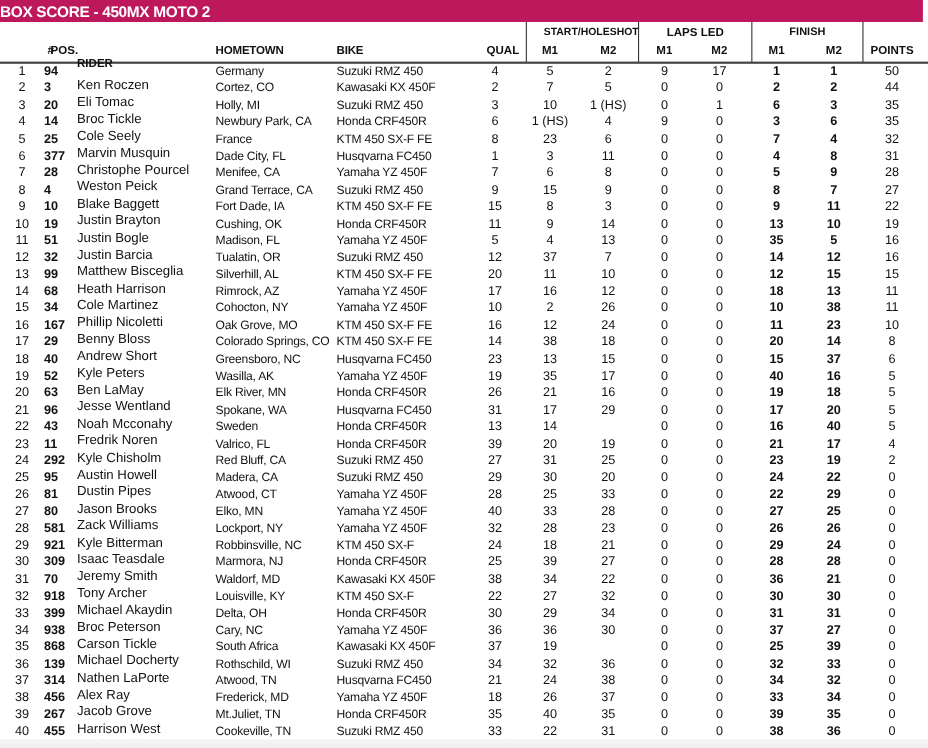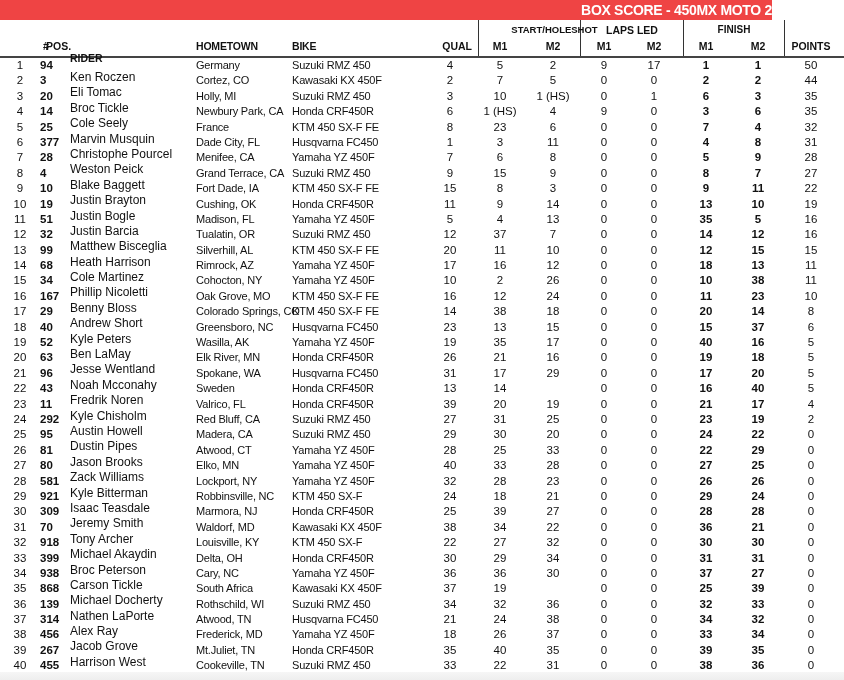--- a/index.html
+++ b/index.html
@@ -1,22 +1,22 @@
 <!DOCTYPE html>
 <html><head>
 <meta charset="utf-8">
 <style>
   html, body { margin: 0; padding: 0; background: #ffffff; }
   body {
     width: 844px; height: 680px; overflow: hidden; position: relative;
     font-family: "Liberation Sans", sans-serif; color: #111;
   }
   .title-bar {
-    position: absolute; left: 0; top: 0; width: 772px; height: 20px;
-    background: #ef4444; color: #fff; text-align: right;
+    position: absolute; left: 0; top: 0; width: 839px; height: 20px;
+    background: #be185d; color: #fff; text-align: left;
     font-weight: bold; font-size: 14px; line-height: 20px; letter-spacing: -0.3px;
   }
   .grp {
     position: absolute; top: 20px; height: 37px;
     border-left: 1px solid #333;
   }
   .grp-label {
     position: absolute; top: 24px; font-size: 9.5px; font-weight: bold; text-align: center;
   }
   .hdr-row {
@@ -27,21 +27,21 @@
   .cell { position: absolute; white-space: nowrap; }
   .rows { position: absolute; left: 0; top: 58px; width: 844px; }
   .row {
     position: relative; height: 15.4px; font-size: 11.5px; line-height: 15.4px;
   }
   .row .cell { top: 0; }
   .c-pos   { left: 8px;  width: 24px; text-align: center; }
   .c-num   { left: 40px; width: 28px; text-align: left; font-weight: bold; }
   .c-rider { left: 70px; width: 124px; font-size: 12px; margin-top: 12px; }
   .c-home  { left: 196px; width: 110px; font-size: 11px; letter-spacing: -0.2px; }
-  .c-bike  { left: 292px; width: 110px; font-size: 11px; letter-spacing: -0.2px; }
+  .c-bike  { left: 306px; width: 110px; font-size: 11px; letter-spacing: -0.2px; }
   .c-qual  { left: 430px; width: 40px; text-align: center; }
   .c-s1    { left: 480px; width: 40px; text-align: center; }
   .c-s2    { left: 528px; width: 50px; text-align: center; }
   .c-l1    { left: 584px; width: 40px; text-align: center; }
   .c-l2    { left: 634px; width: 40px; text-align: center; }
   .c-f1    { left: 686px; width: 40px; text-align: center; font-weight: bold; }
   .c-f2    { left: 738px; width: 40px; text-align: center; font-weight: bold; }
   .c-pts   { left: 790px; width: 42px; text-align: center; }
   .hdr-row .c-pos { text-align: left; left: 4px; padding-left: 42px; }
   .hdr-row .c-num { text-align: center; left: 36px; width: 20px; font-weight: bold; }
@@ -56,21 +56,21 @@
 </head>
 <body>
 
 <div class="title-bar">BOX SCORE - 450MX MOTO 2</div>
 
 <div class="grp" style="left:478px;"></div>
 <div class="grp" style="left:580px;"></div>
 <div class="grp" style="left:683px;"></div>
 <div class="grp" style="left:784px;"></div>
 
-<div class="grp-label" style="left:504px;width:101px;">START/HOLESHOT</div>
+<div class="grp-label" style="left:487px;width:101px;">START/HOLESHOT</div>
 <div class="grp-label" style="left:581px;width:102px;font-size:10.5px;">LAPS LED</div>
 <div class="grp-label" style="left:684px;width:100px;font-size:10px;">FINISH</div>
 
 <div class="hdr-row">
   <span class="cell c-pos">POS.</span>
   <span class="cell c-num">#</span>
   <span class="cell c-rider">RIDER</span>
   <span class="cell c-home">HOMETOWN</span>
   <span class="cell c-bike">BIKE</span>
   <span class="cell c-qual">QUAL</span>

